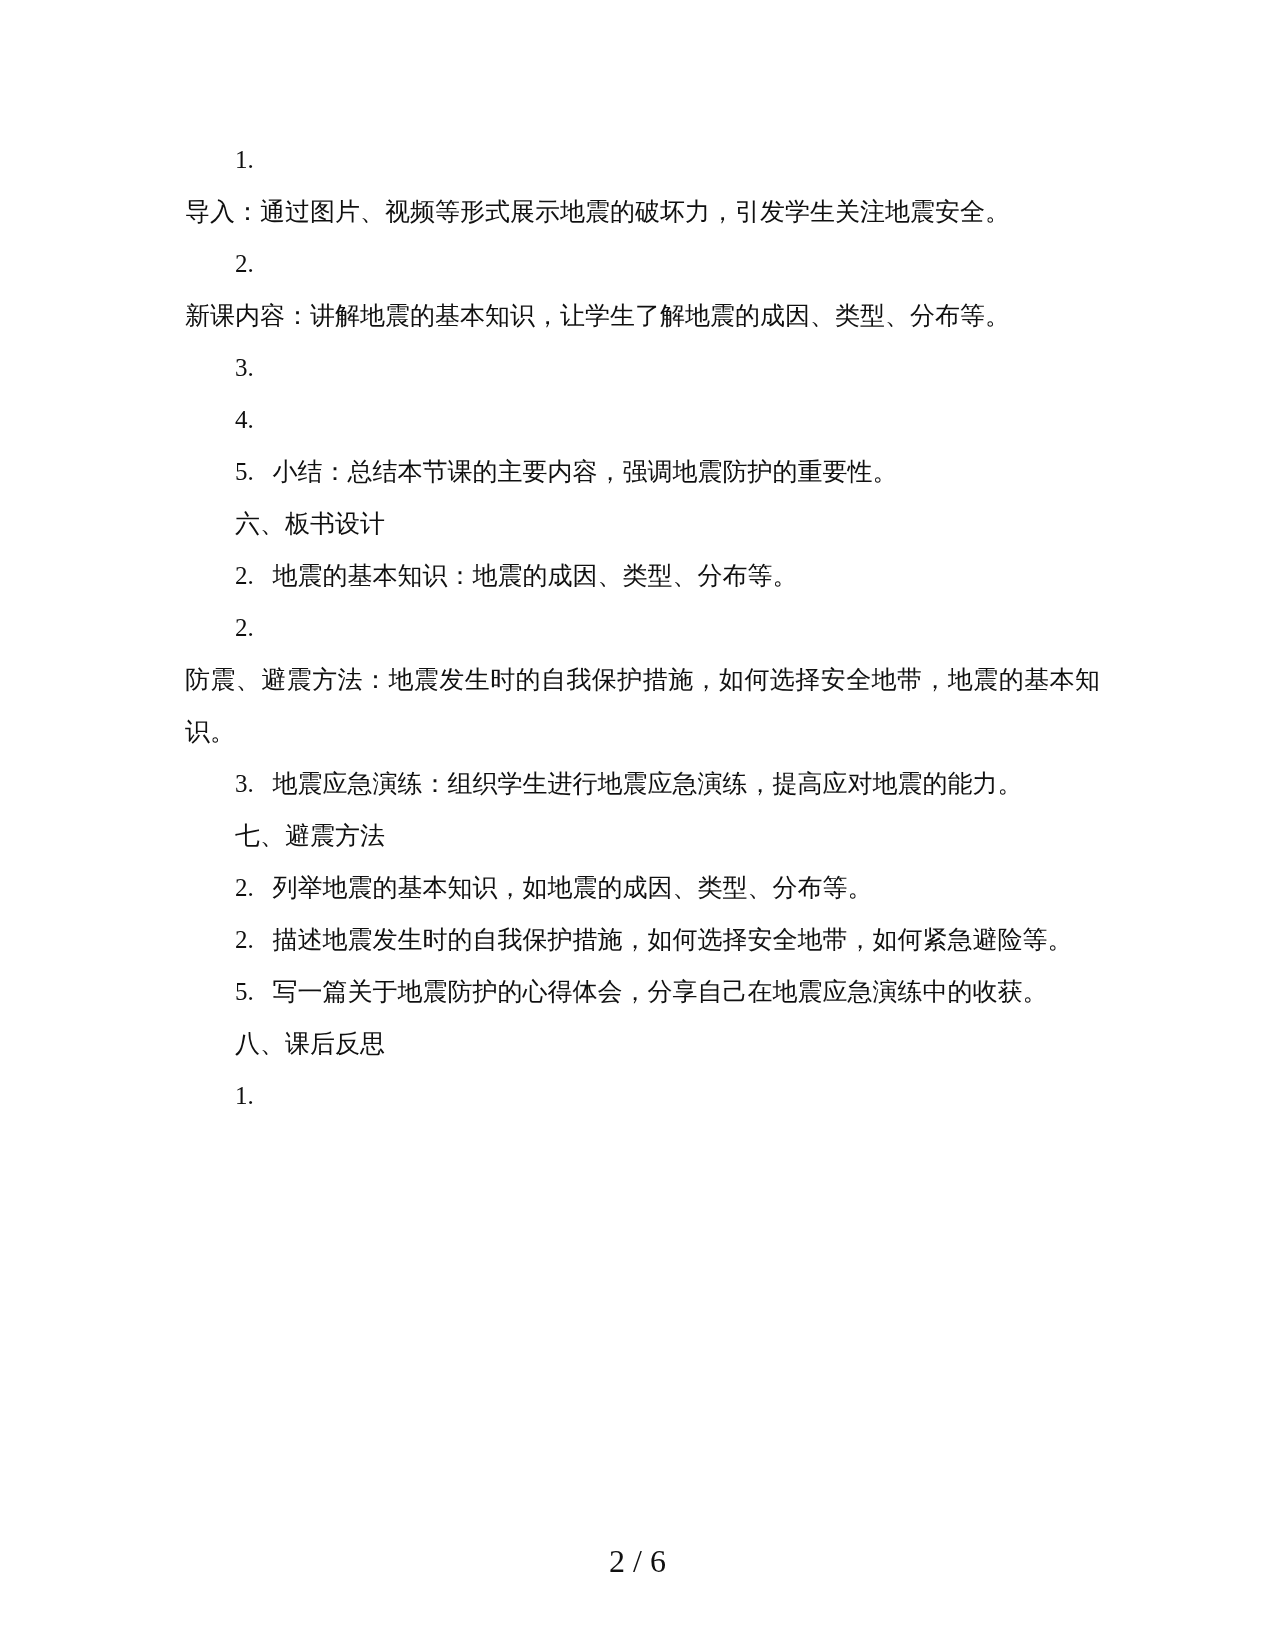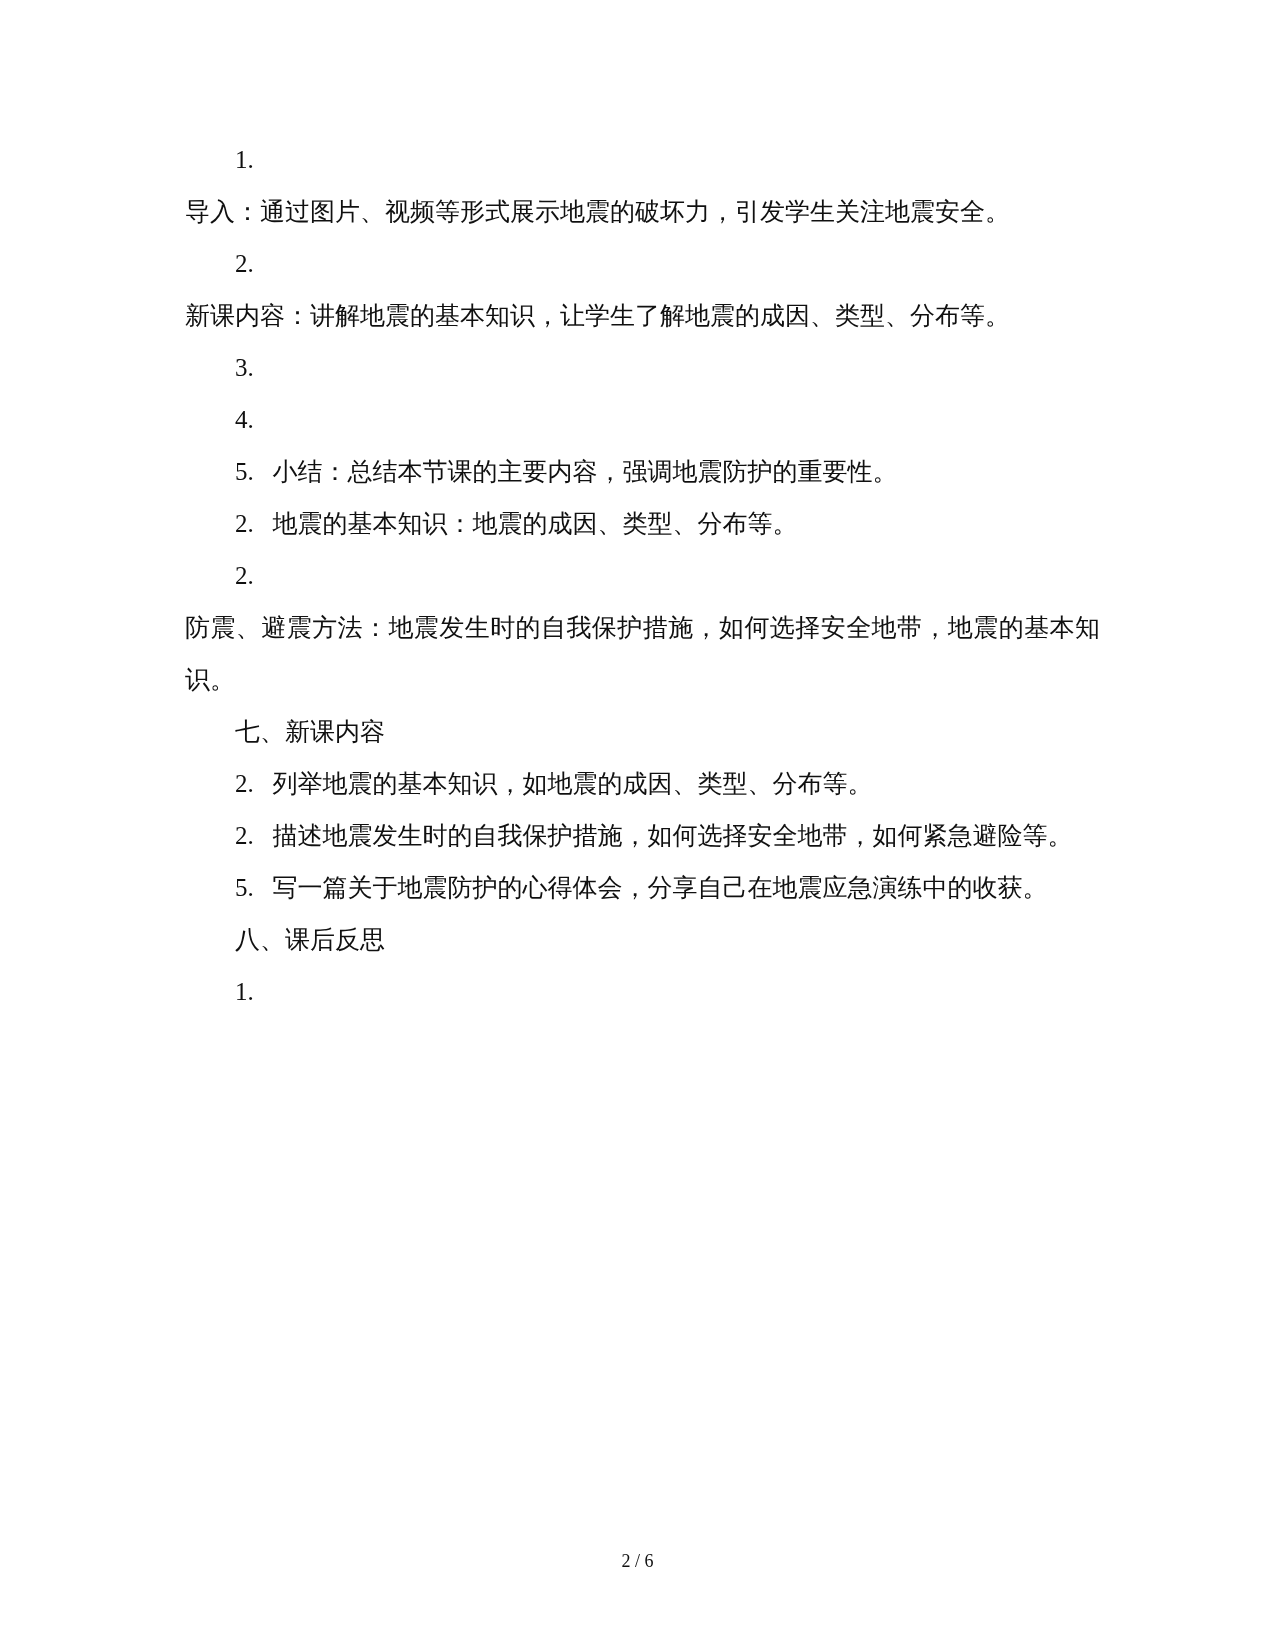--- a/index.html
+++ b/index.html
@@ -42,41 +42,43 @@
   }
   .para.indent {
     text-indent: 50px;
   }
   .page-footer {
     position: absolute;
     left: 0;
     top: 1546px;
     width: 1275px;
     text-align: center;
-    font-size: 18px;
+    font-size: 32px;
     line-height: 30px;
     color: #101010;
   }
 </style>
 </head>
 <body>
 
 <div class="page">
   <div class="doc-body" id="doc-body">
       <p class="para indent">1.</p>
       <p class="para">导入：通过图片、视频等形式展示地震的破坏力，引发学生关注地震安全。</p>
       <p class="para indent">2.</p>
       <p class="para">新课内容：讲解地震的基本知识，让学生了解地震的成因、类型、分布等。</p>
       <p class="para indent">3.</p>
       <p class="para indent">4.</p>
       <p class="para indent">5.   小结：总结本节课的主要内容，强调地震防护的重要性。</p>
+      <p class="para indent">六、板书设计</p>
       <p class="para indent">2.   地震的基本知识：地震的成因、类型、分布等。</p>
       <p class="para indent">2.</p>
       <p class="para">防震、避震方法：地震发生时的自我保护措施，如何选择安全地带，地震的基本知识。</p>
-      <p class="para indent">七、新课内容</p>
+      <p class="para indent">3.   地震应急演练：组织学生进行地震应急演练，提高应对地震的能力。</p>
+      <p class="para indent">七、避震方法</p>
       <p class="para indent">2.   列举地震的基本知识，如地震的成因、类型、分布等。</p>
       <p class="para indent">2.   描述地震发生时的自我保护措施，如何选择安全地带，如何紧急避险等。</p>
       <p class="para indent">5.   写一篇关于地震防护的心得体会，分享自己在地震应急演练中的收获。</p>
       <p class="para indent">八、课后反思</p>
       <p class="para indent">1.</p>
     </div>
   <div class="page-footer">2 / 6</div>
 </div>
 
 </body></html>

